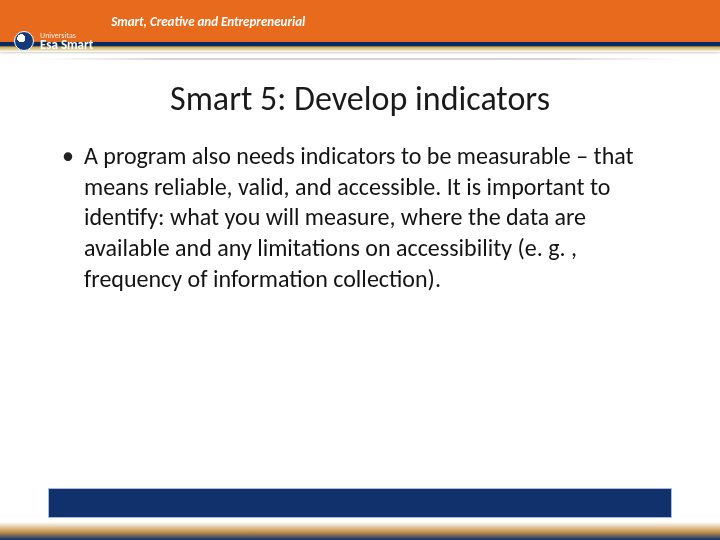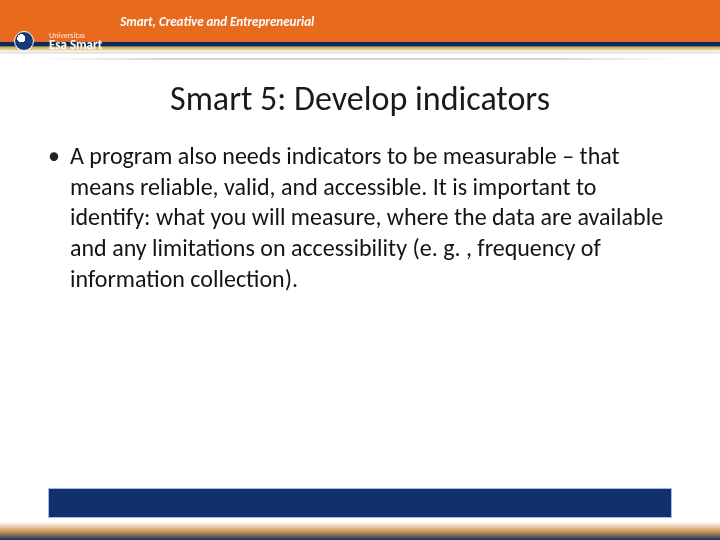--- a/index.html
+++ b/index.html
@@ -15,21 +15,21 @@
     height: 42px;
     background: #e86a1c;
     display: flex;
     align-items: center;
     padding: 0 14px;
     gap: 18px;
   }
   .logo {
     display: flex;
     align-items: flex-start;
-    gap: 15px;
+    gap: 6px;
     color: #fff;
     font-weight: bold;
     font-size: 13px;
     line-height: 1;
     margin-top: 40px;
   }
   .logo-mark {
     width: 20px;
     height: 20px;
     border-radius: 50%;
@@ -59,21 +59,21 @@
     margin: 6px 40px 4px;
   }
   .slide-title {
     text-align: center;
     font-size: 34px;
     color: #1a1a1a;
     font-weight: 500;
     margin: 18px 0 22px;
   }
   .content {
-    padding: 0 46px;
+    padding: 0 60px;
   }
   ul.bullets {
     list-style: none;
   }
   ul.bullets li {
     position: relative;
     padding-left: 24px;
     font-size: 24px;
     line-height: 1.28;
     color: #141414;

